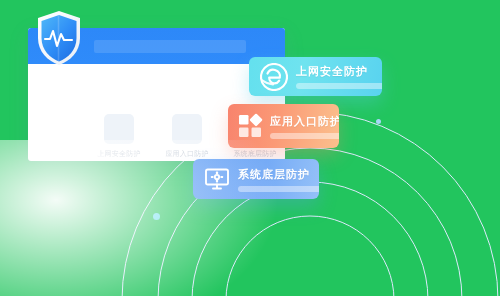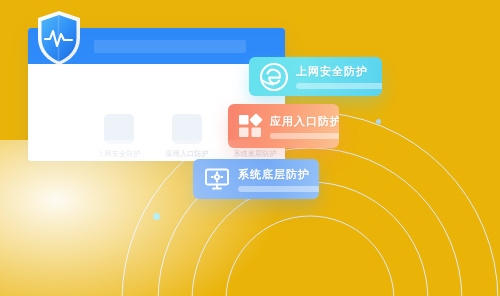--- a/index.html
+++ b/index.html
@@ -2,21 +2,21 @@
 <html><head>
 <meta charset="utf-8">
 <style>
   html,body{margin:0;padding:0;}
   body{
     width:500px;height:296px;overflow:hidden;
     background:#ffffff;
     font-family:"Liberation Sans","DejaVu Sans",sans-serif;
     -webkit-font-smoothing:antialiased;
   }
-  #stage{position:relative;width:500px;height:296px;overflow:hidden;background:#eab308;}
+  #stage{position:relative;width:500px;height:296px;overflow:hidden;background:#22c55e;}
 
   
   .rings{position:absolute;left:0;top:0;width:500px;height:296px;pointer-events:none;}
 
   .dot{position:absolute;border-radius:50%;}
 
   
   .window{
     position:absolute;left:28px;top:28px;width:257px;height:133px;
     background:#ffffff;

